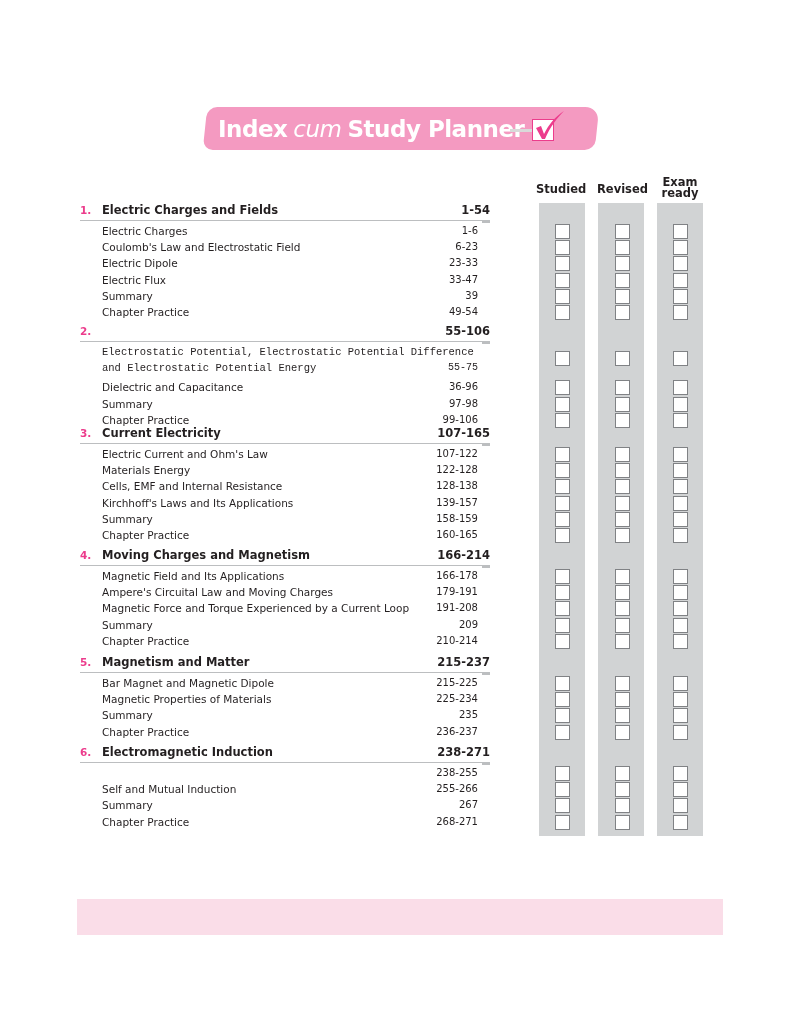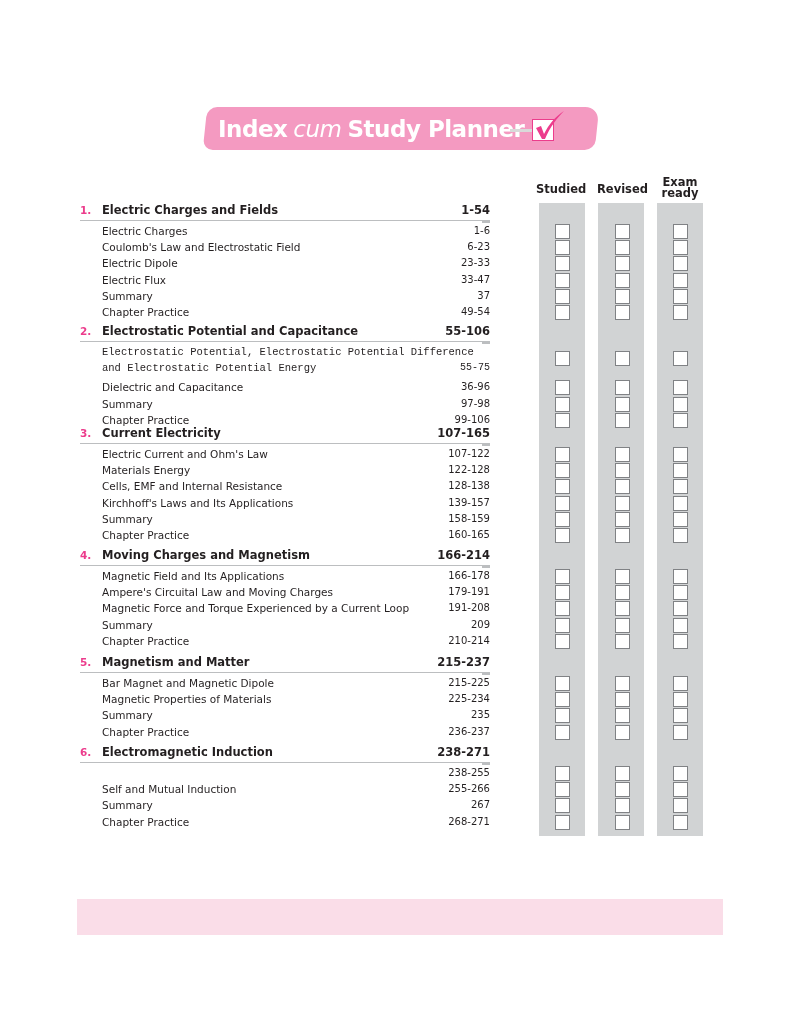--- a/index.html
+++ b/index.html
@@ -24,21 +24,21 @@
 
   .toc { position: absolute; left: 0; top: 0; }
   .ch-head { position: absolute; left: 80px; width: 410px; height: 16px; border-bottom: 1px solid #bcbec0; }
   .ch-num { position: absolute; left: 0; top: 0; color: #ec3c8c; font-weight: bold; font-size: 10.5px; }
   .ch-title { position: absolute; left: 22px; top: -1px; font-weight: bold; font-size: 11.5px; color: #231f20; }
   .ch-pages { position: absolute; right: 0; top: -1px; font-weight: bold; font-size: 11.5px; }
   .ch-tick { position: absolute; right: 0; bottom: -3px; width: 8px; height: 2px; background: #bcbec0; }
 
   .topic { position: absolute; left: 102px; width: 388px; font-size: 10.5px; line-height: 16px; color: #231f20; }
   .topic .t { position: absolute; left: 0; top: 0; }
-  .topic .p { position: absolute; right: 0; top: 0; font-size: 10px; }
+  .topic .p { position: absolute; right: 12px; top: 0; font-size: 10px; }
 
   .cb { position: absolute; width: 13px; height: 13px; background: #ffffff; border: 1px solid #808285; }
 
   .footer-band { position: absolute; left: 77px; top: 899px; width: 646px; height: 36px; background: #fadde8; }
 </style>
 </head>
 <body>
 
 <div class="banner"></div>
 <div class="banner-inner">
@@ -86,29 +86,28 @@
     <div class="topic" style="top: 255.4px; height: 16.2px;">
       <span class="t">Electric Dipole</span>
       <span class="p" style="top:0px">23-33</span>
     </div>
     <div class="topic" style="top: 271.6px; height: 16.2px;">
       <span class="t">Electric Flux</span>
       <span class="p" style="top:0px">33-47</span>
     </div>
     <div class="topic" style="top: 287.8px; height: 16.2px;">
       <span class="t">Summary</span>
-      <span class="p" style="top:0px">37</span>
+      <span class="p" style="top:0px">39</span>
     </div>
     <div class="topic" style="top: 304px; height: 16.2px;">
       <span class="t">Chapter Practice</span>
       <span class="p" style="top:0px">49-54</span>
     </div>
     <div class="ch-head" style="top: 325px;">
       <span class="ch-num">2.</span>
-      <span class="ch-title">Electrostatic Potential and Capacitance</span>
       <span class="ch-pages">55-106</span>
       <span class="ch-tick"></span>
     </div>
     <div class="topic" style="top: 344px; height: 32.4px; font-family: Liberation Mono, monospace;">
       <span class="t">Electrostatic Potential, Electrostatic Potential Difference</span>
       <span class="t" style="top:16.2px">and Electrostatic Potential Energy</span>
       <span class="p" style="top:16.2px">55-75</span>
     </div>
     <div class="topic" style="top: 379.4px; height: 16.2px;">
       <span class="t">Dielectric and Capacitance</span>

